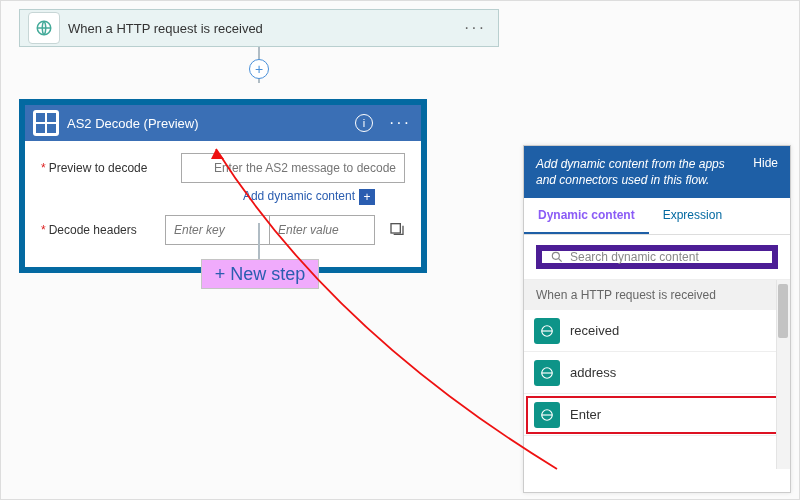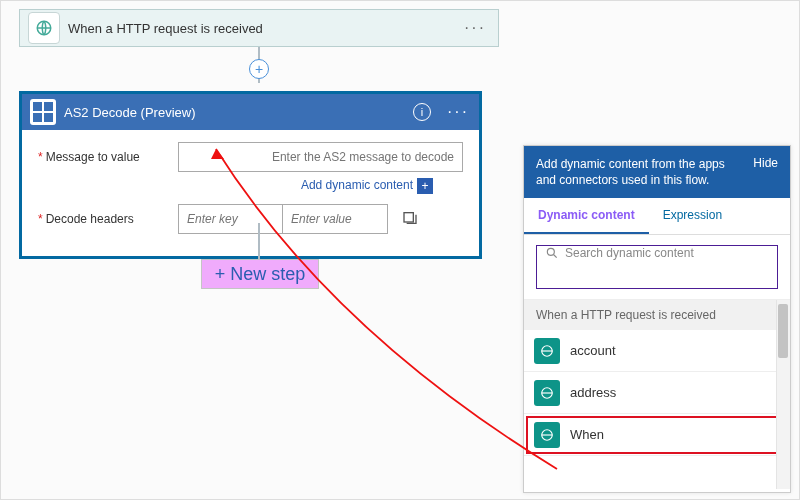--- a/index.html
+++ b/index.html
@@ -12,21 +12,21 @@
     border-radius:4px; display:flex; align-items:center; justify-content:center; color:#5a7; }
   .trigger-title { flex:1; font-size:13px; color:#333; }
   .dots { color:#666; font-size:16px; letter-spacing:2px; padding:0 12px; cursor:pointer; }
 
   .connector-line { position:absolute; left:257px; top:46px; width:2px; height:36px; background:#b0bcc4; }
   .add-circle { position:absolute; left:248px; top:58px; width:20px; height:20px;
     border:1px solid #4a90d9; background:#fff; border-radius:50%; display:flex;
     align-items:center; justify-content:center; color:#4a90d9; font-size:14px; cursor:pointer; }
 
   
-  .action-card { position:absolute; left:18px; top:90px; width:463px; border:3px solid #0369a1;
+  .action-card { position:absolute; left:18px; top:98px; width:408px; border:6px solid #0369a1;
     background:#fff; }
   .action-header { height:36px; background:#3a6fb5; color:#fff; display:flex; align-items:center; }
   .action-icon { width:26px; height:26px; margin:0 8px; background:#fff; border-radius:3px;
     display:grid; grid-template-columns:1fr 1fr; grid-template-rows:1fr 1fr; gap:2px; padding:3px; }
   .action-icon div { background:#3a6fb5; }
   .action-title { flex:1; font-size:13px; }
   .info-circle { width:18px; height:18px; border:1px solid #fff; border-radius:50%;
     color:#fff; font-size:11px; display:flex; align-items:center; justify-content:center; margin-right:6px; }
   .white-dots { color:#fff; font-size:16px; letter-spacing:2px; padding:0 10px; cursor:pointer; }
 
@@ -50,27 +50,27 @@
   .connector-line2 { position:absolute; left:257px; top:222px; width:2px; height:38px; background:#b0bcc4; }
   .new-step { position:absolute; left:200px; top:258px; width:118px; height:30px;
     background:#f0abfc; border:1px solid #c4c4c4; color:#2a5db0; font-size:18px;
     display:flex; align-items:center; justify-content:center; cursor:pointer; }
 
   
   .dyn-panel { position:absolute; right:8px; top:144px; width:268px; height:348px;
     background:#fff; border:1px solid #ccc; box-shadow:0 0 4px rgba(0,0,0,.1); }
   .dyn-header { background:#1e5fa6; color:#fff; padding:10px 12px; font-size:12px;
     display:flex; align-items:flex-start; }
-  .dyn-header .txt { flex:1; line-height:1.35; }
+  .dyn-header .txt { flex:1; line-height:1.35;font-style:italic; }
   .dyn-header .hide { font-size:12px; cursor:pointer; padding-left:8px; }
   .tabs { display:flex; border-bottom:1px solid #ddd; }
   .tab { padding:10px 14px; font-size:12px; color:#0369a1; cursor:pointer; }
   .tab.active { color:#8b5cf6; font-weight:600; border-bottom:2px solid #1e5fa6; }
   .search-wrap { padding:10px 12px; }
-  .search-box { width:100%; height:44px; border:1px solid #4c1d95; display:flex; align-items:flex-start;
+  .search-box { width:100%; height:24px; border:6px solid #4c1d95; display:flex; align-items:center;
     padding:0 8px; color:#888; font-size:12px; }
   .search-box svg { margin-right:6px; }
   .list-wrap { position:relative; height:190px; overflow:hidden; border-top:1px solid #eee; }
   .group-header { background:#f1f1f1; color:#666; font-size:12px; padding:8px 12px; }
   .token { display:flex; align-items:center; height:42px; border-bottom:1px solid #eee;
     padding:0 10px; cursor:pointer; }
   .token .tk-icon { width:26px; height:26px; background:#0d9488; border-radius:3px; margin-right:10px;
     display:flex; align-items:center; justify-content:center; color:#fff; font-size:13px; }
   .token .tk-name { font-size:13px; color:#333; }
   .token.hl { outline:2px solid #d12; outline-offset:-4px; }
@@ -106,21 +106,21 @@
         <div></div>
         <div></div>
     </div>
     <div class="action-title">AS2 Decode  (Preview)</div>
     <div class="info-circle">i</div>
     <div class="white-dots">···</div>
   </div>
   <div class="action-body">
     <div class="field-row">
       <div class="field-label">
-        <span class="req">*</span><span>Message to value</span>
+        <span class="req">*</span><span>Preview to decode</span>
       </div>
       <input class="text-input" placeholder="Enter the AS2 message to decode" style="">
     </div>
     <div class="add-dyn-row">
       <span class="add-dyn">
         <span>Add dynamic content</span><span class="box">+</span>
       </span>
     </div>
     <div class="field-row">
       <div class="field-label">
@@ -163,39 +163,39 @@
   </div>
   <div class="list-wrap">
     <div class="group-header">When a HTTP request is received</div>
     <div class="token">
       <div class="tk-icon">
         <svg width="14" height="14" viewBox="0 0 24 24" fill="none" stroke="#fff" stroke-width="2">
             <circle cx="12" cy="12" r="9"></circle>
             <path d="M3 12h18"></path>
           </svg>
       </div>
-      <div class="tk-name">account</div>
+      <div class="tk-name">received</div>
     </div>
     <div class="token">
       <div class="tk-icon">
         <svg width="14" height="14" viewBox="0 0 24 24" fill="none" stroke="#fff" stroke-width="2">
             <circle cx="12" cy="12" r="9"></circle>
             <path d="M3 12h18"></path>
           </svg>
       </div>
       <div class="tk-name">address</div>
     </div>
     <div class="token hl">
       <div class="tk-icon">
         <svg width="14" height="14" viewBox="0 0 24 24" fill="none" stroke="#fff" stroke-width="2">
             <circle cx="12" cy="12" r="9"></circle>
             <path d="M3 12h18"></path>
           </svg>
       </div>
-      <div class="tk-name">When</div>
+      <div class="tk-name">Enter</div>
     </div>
     <div class="scrollbar">
         <div class="thumb"></div>
       </div>
   </div>
 </div>
 
 <svg class="arrow-svg">
   <path d="M556 468 Q 330 330 215 148" stroke="#e11" stroke-width="1.8" fill="none"></path>
   <polygon points="215,148 223,158 210,158" fill="#e11"></polygon>

